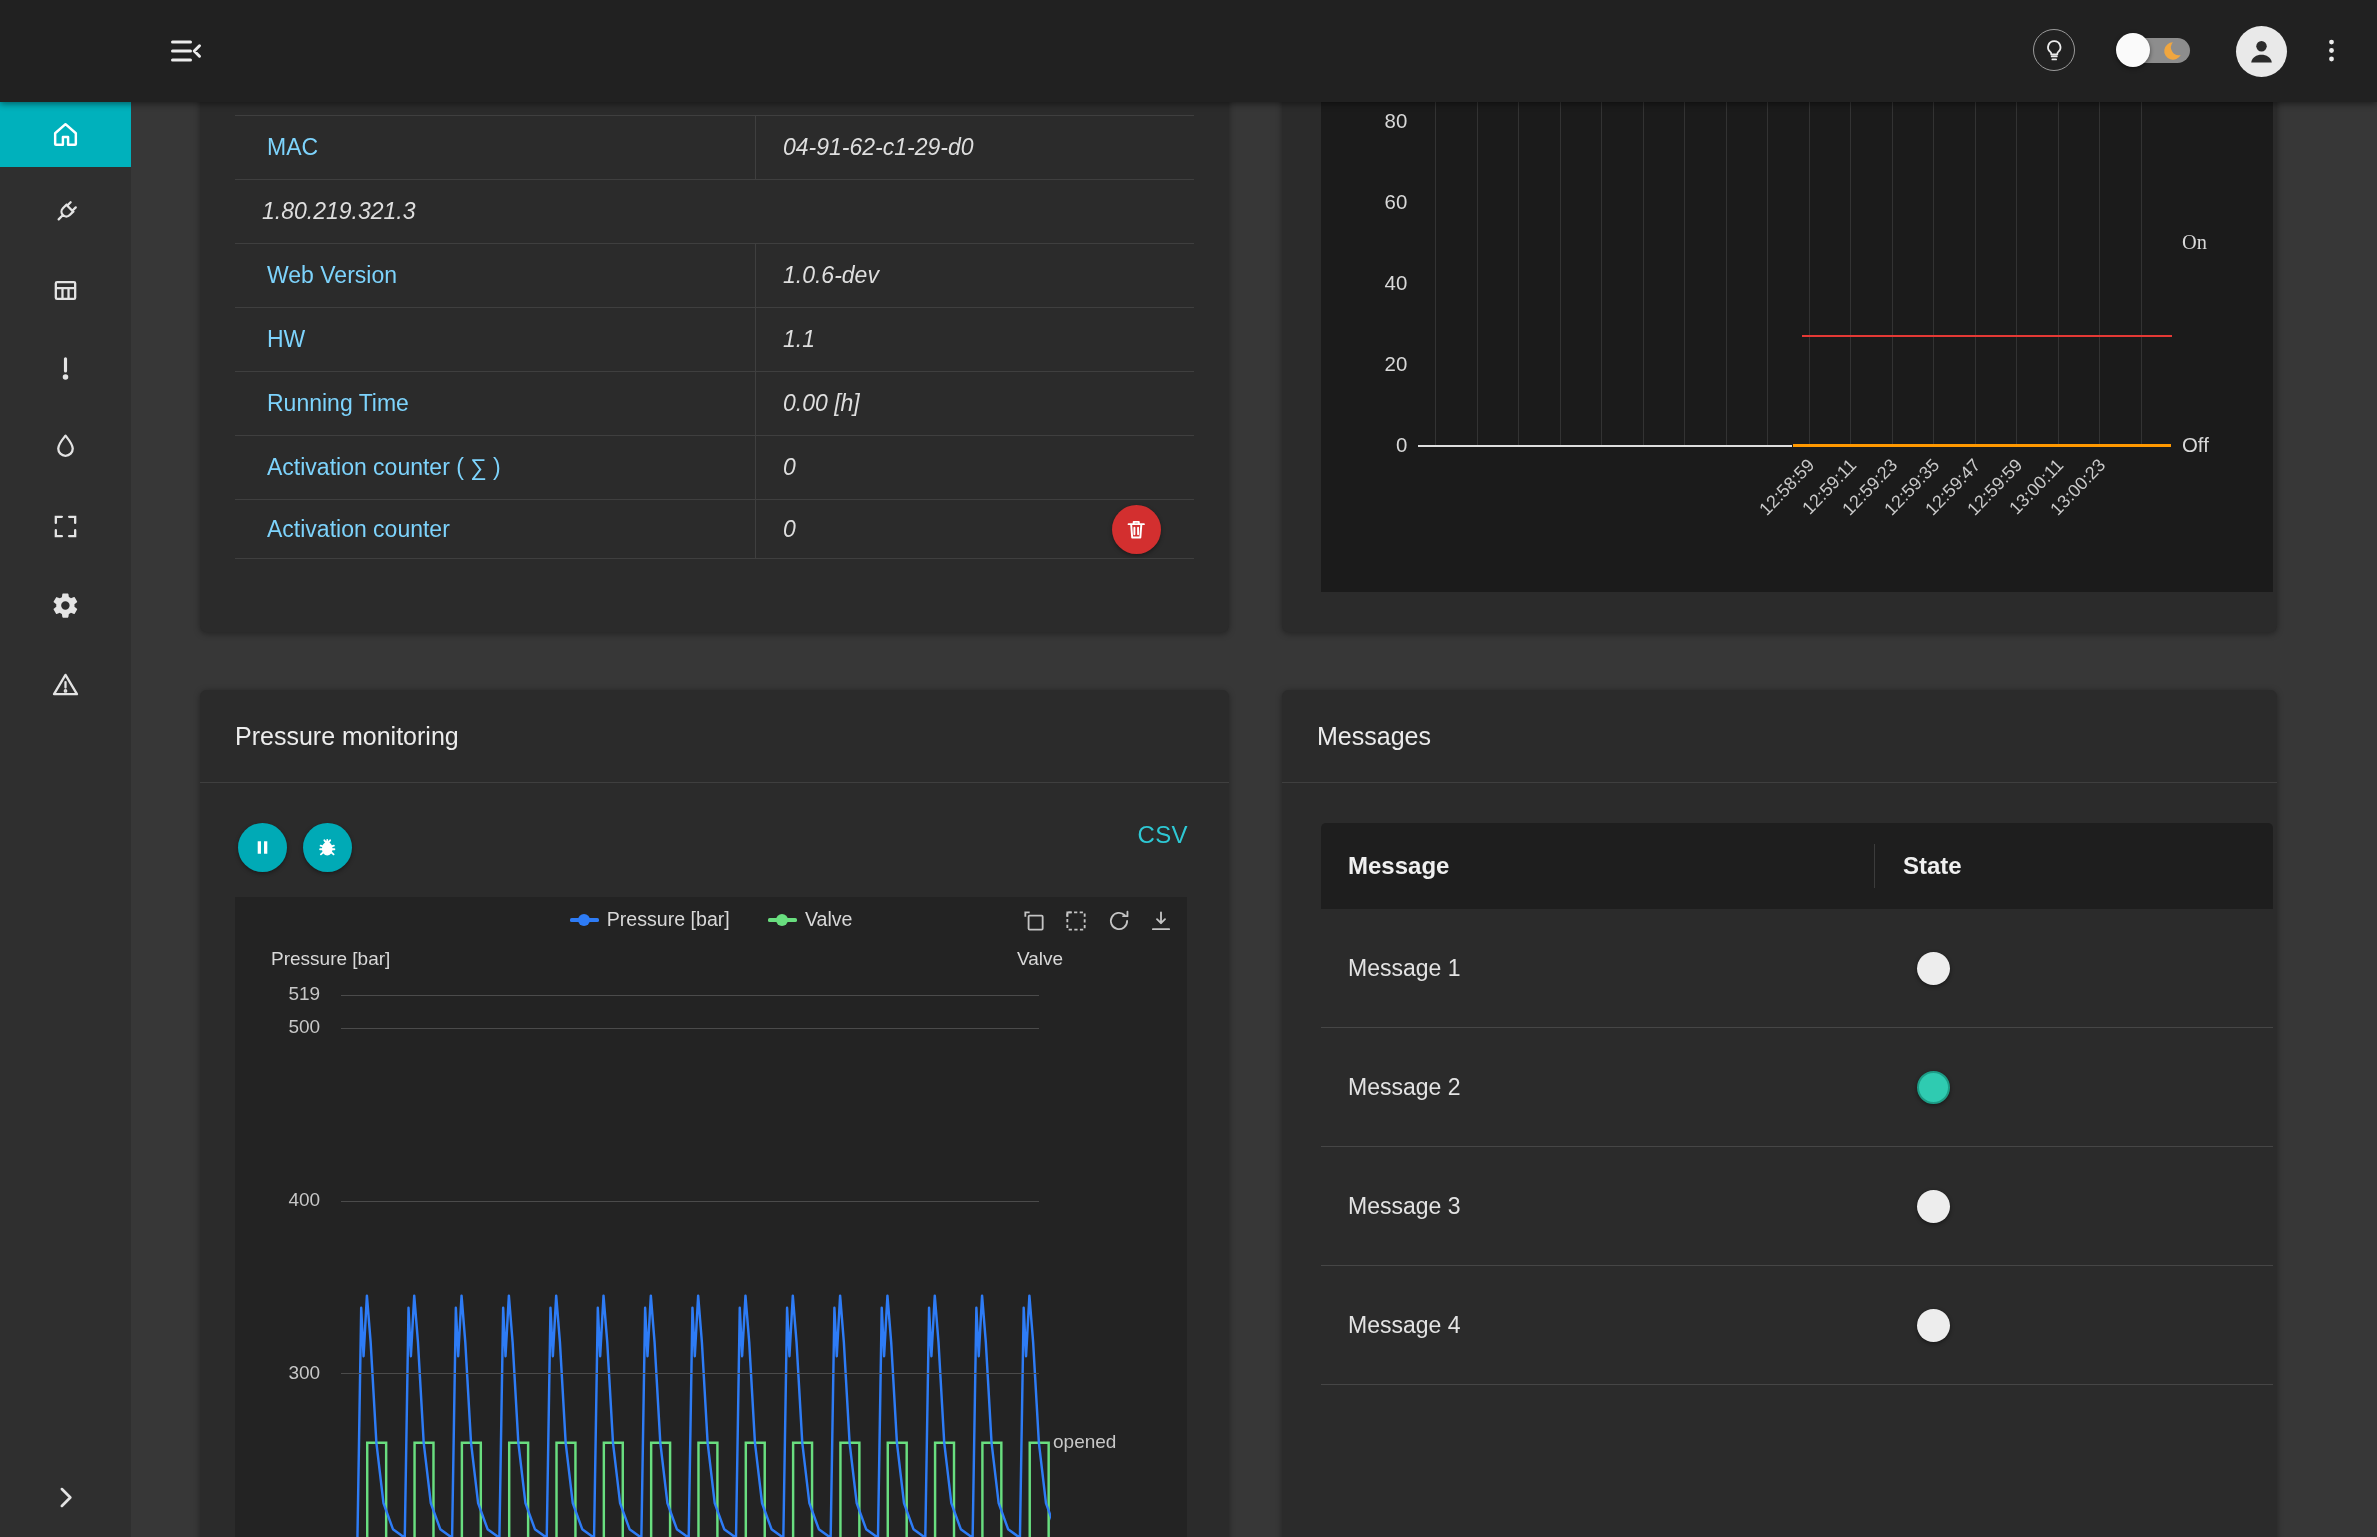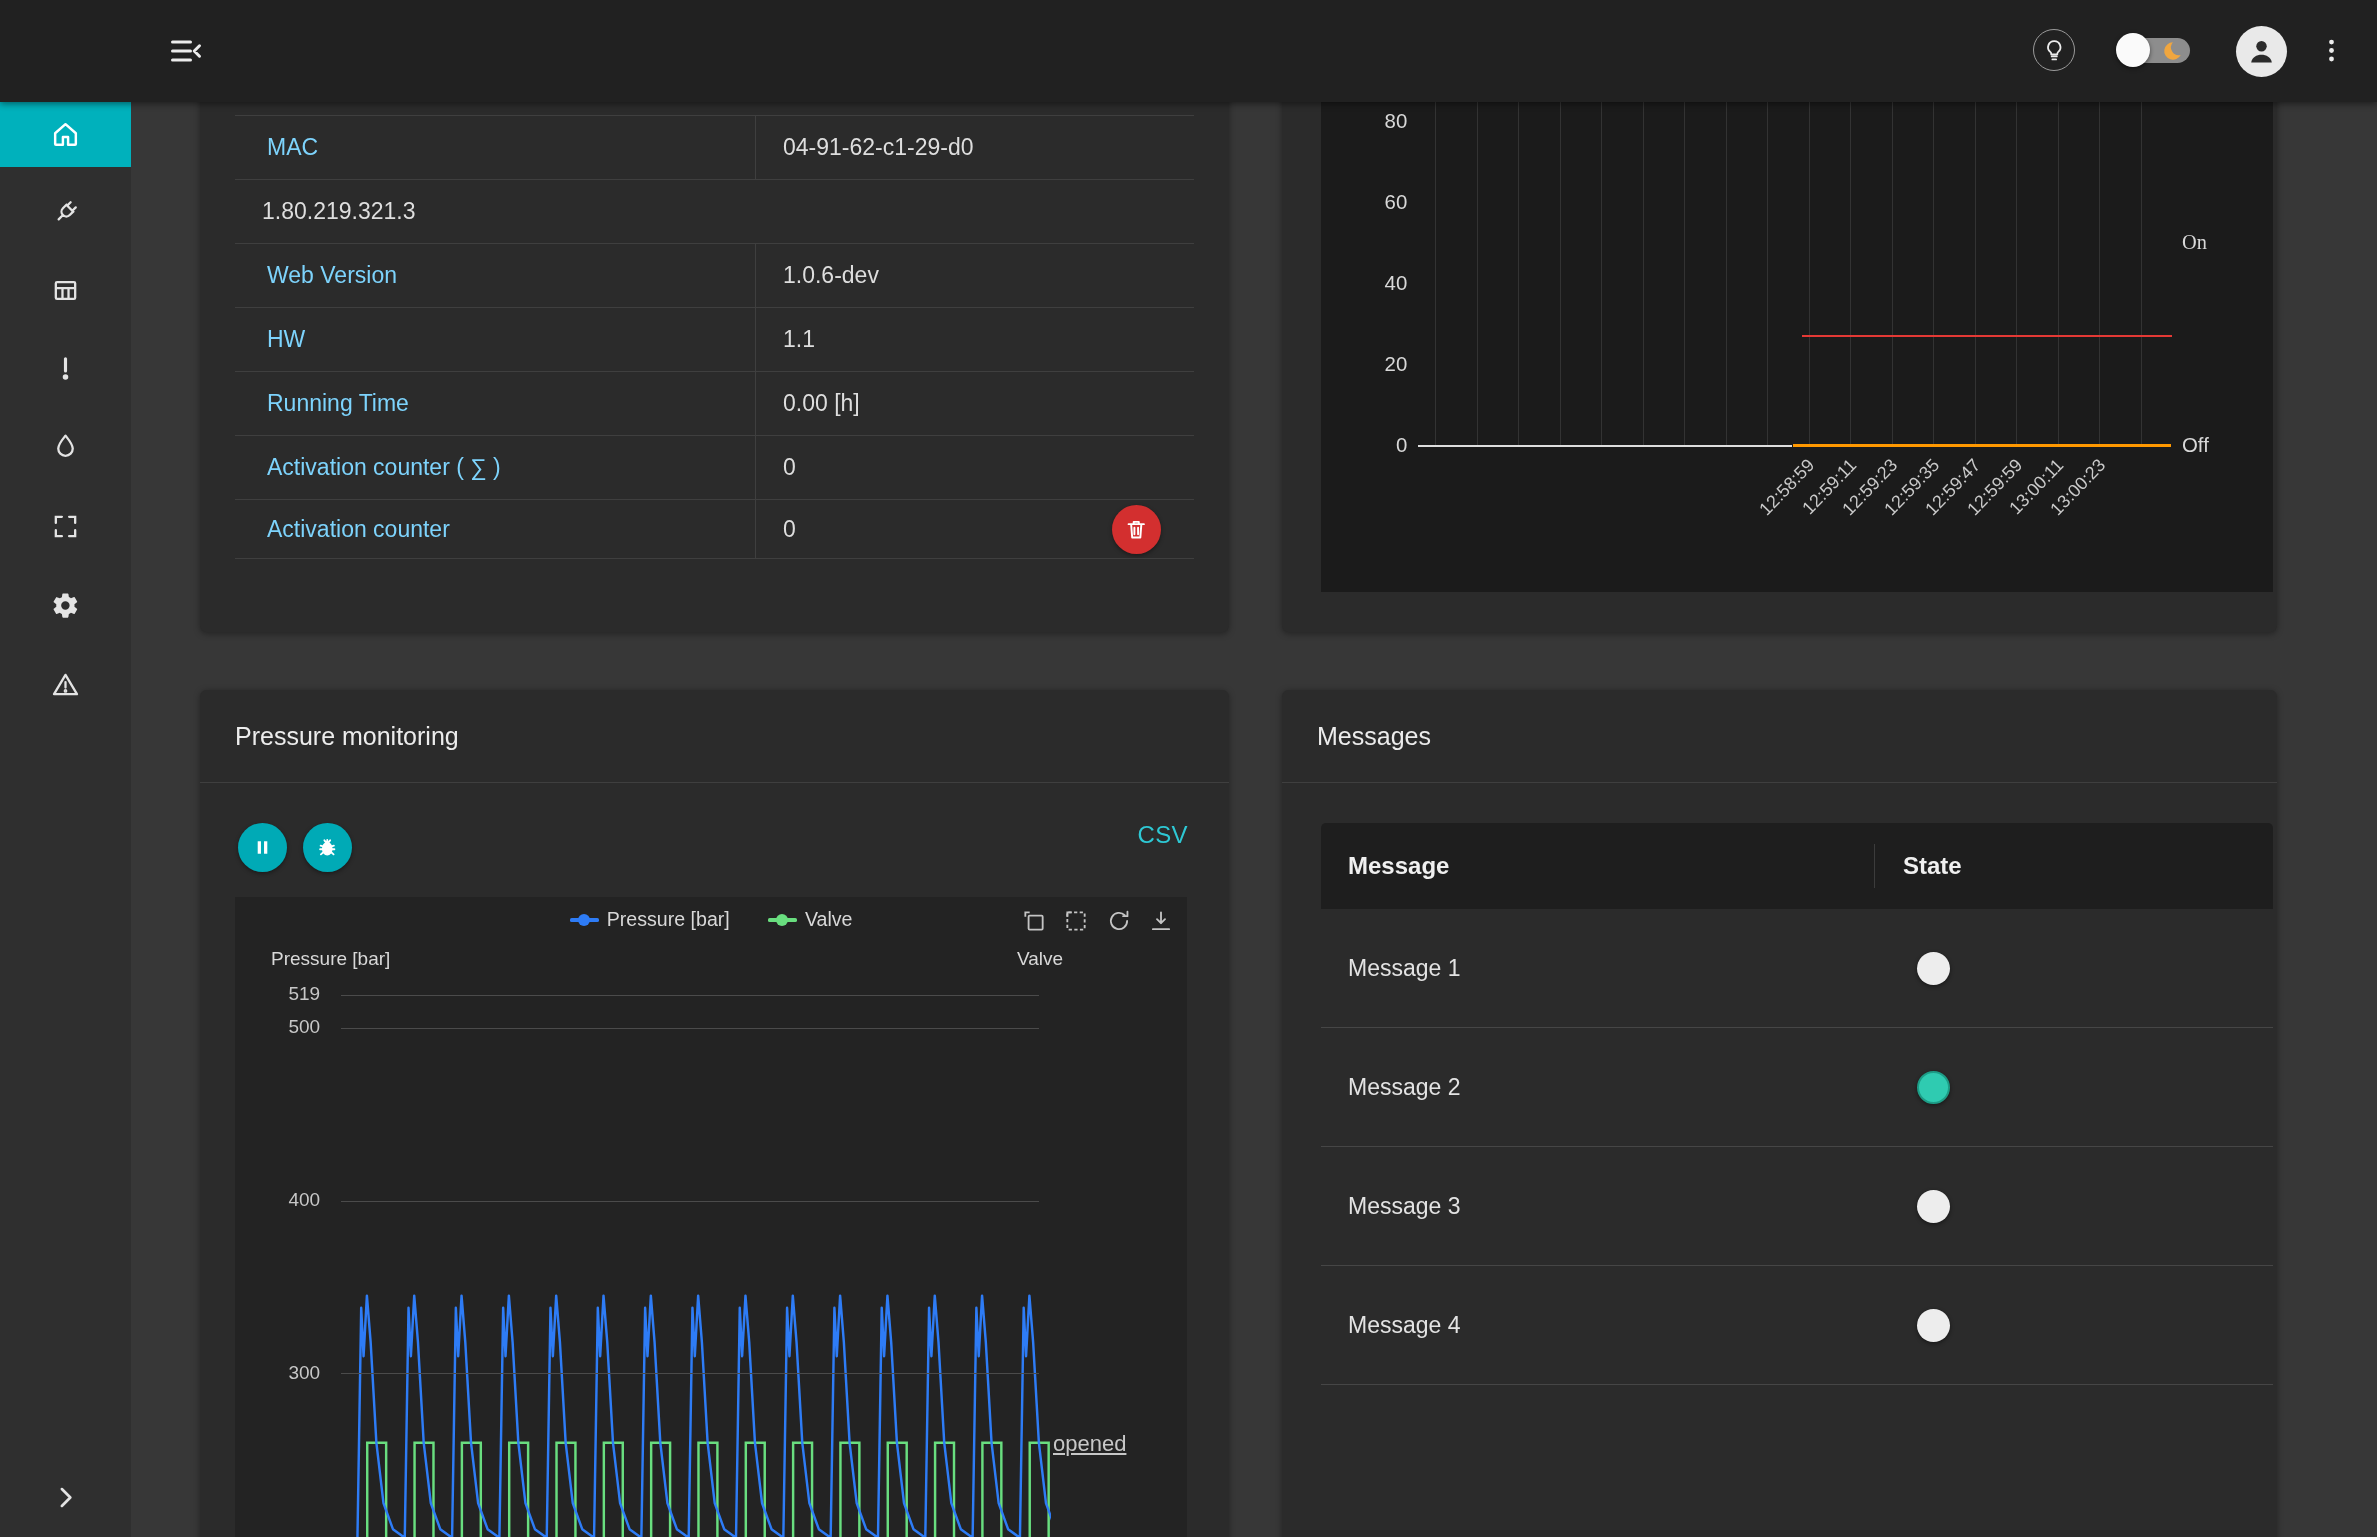--- a/index.html
+++ b/index.html
@@ -31,21 +31,21 @@
   #content { position:absolute; left:131px; top:102px; width:2247px; height:1436px; overflow:hidden; background:#373737; }
   .card { position:absolute; background:#2b2b2b; border-radius:6.5px; box-shadow:0 1.6px 6.5px rgba(0,0,0,.35); overflow:hidden; }
 
   
   #device-card { left:69px; top:-163px; width:1029px; height:693px; }
   #device-rows { position:absolute; left:35px; right:35px; top:176px; }
   .info-row { position:relative; height:64px; border-top:0.8px solid #3f3f3f; display:flex; }
   .info-row.tall { height:60px; border-bottom:0.8px solid #3f3f3f; }
   .info-row .label { width:521px; border-right:0.8px solid #3f3f3f; display:flex; align-items:center;
     padding-left:32px; font-size:23px; color:#7dd3fc; }
-  .info-row .value { flex:1; display:flex; align-items:center; padding-left:27px; font-size:23px; color:#dedede; position:relative; }
+  .info-row .value { flex:1; display:flex; align-items:center; padding-left:27px; font-size:23px; color:#dedede; position:relative;font-style:italic; }
   .del-btn { position:absolute; right:33px; top:50%; margin-top:-24.5px; width:49px; height:49px; border:none;
     border-radius:50%; background:#d32f2f; color:#fff; cursor:pointer; display:flex; align-items:center;
     justify-content:center; box-shadow:0 1.6px 4.1px rgba(0,0,0,.4); }
 
   
   #pressure-card { left:69px; top:588px; width:1029px; height:1142px; }
   .card-title { position:absolute; left:35px; top:0; height:92px; display:flex; align-items:center;
     font-size:25px; color:#ececec;text-align:center; }
   .card-title-divider { position:absolute; left:0; top:92px; width:100%; height:0.8px; background:#3f3f3f; }
   .round-btn { position:absolute; width:49px; height:49px; border:none; border-radius:50%; background:#00aab6;
@@ -59,21 +59,21 @@
   .legend-item { display:flex; align-items:center; gap:8.2px; font-size:19.6px; color:#d8d8d8; }
   .legend-marker { position:relative; width:29px; height:3.3px; border-radius:1.6px; }
   .legend-marker .dot { position:absolute; left:50%; top:50%; width:12.2px; height:12.2px; margin:-6.1px 0 0 -6.1px; border-radius:50%; }
   #modebar { position:absolute; right:13px; top:11.4px; display:flex; gap:16.3px; color:#c4c4c4; }
   .modebar-icon { width:26px; height:26px; cursor:pointer; }
   .axis-title { position:absolute; font-size:19px; color:#d8d8d8; }
   #pressure-axis-title { left:36px; top:51px; }
   #valve-axis-title { left:782px; top:51px; }
   .p-tick { position:absolute; left:8.2px; width:77px; text-align:right; font-size:19px; color:#c7c7c7; }
   .p-grid { position:absolute; left:106px; width:698px; height:0.8px; background:#4b4b4b; }
-  #opened-label { position:absolute; left:818px; top:534px; font-size:22px; color:#c7c7c7;text-decoration:underline; }
+  #opened-label { position:absolute; left:818px; top:534px; font-size:19px; color:#c7c7c7; }
   #pressure-svg { position:absolute; left:0; top:0; }
 
   
   #status-card { left:1151px; top:-163px; width:995px; height:693px; }
   #status-chart { position:absolute; left:39px; top:98px; width:952px; height:555px; background:#1b1b1b; overflow:hidden; }
   .s-tick { position:absolute; left:16.3px; width:70px; text-align:right; font-size:20.4px; color:#d8d8d8; }
   .s-vgrid { position:absolute; top:0; width:0.8px; height:409px; background:#333333; }
   .s-line { position:absolute; }
   .s-xlabel { position:absolute; top:418px; width:122px; text-align:right; font-size:18px; color:#c9c9c9;
     transform-origin:100% 0; transform:rotate(-46deg); }

